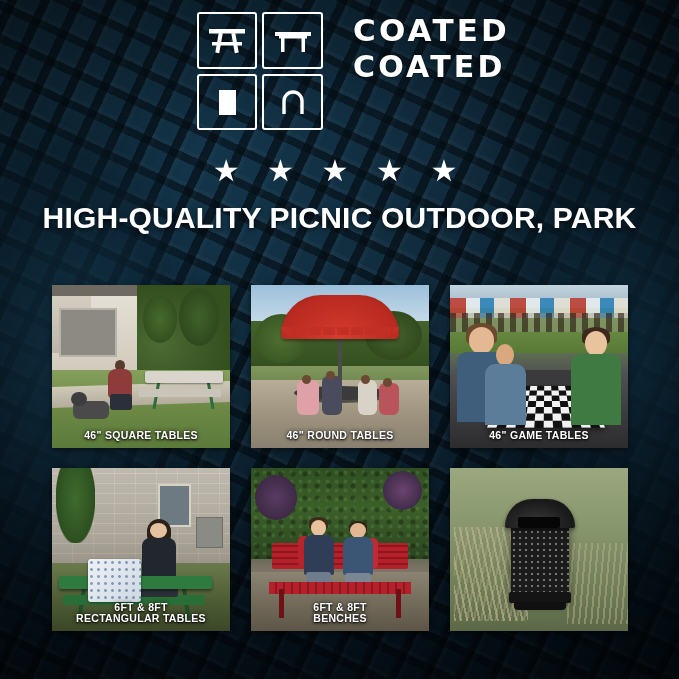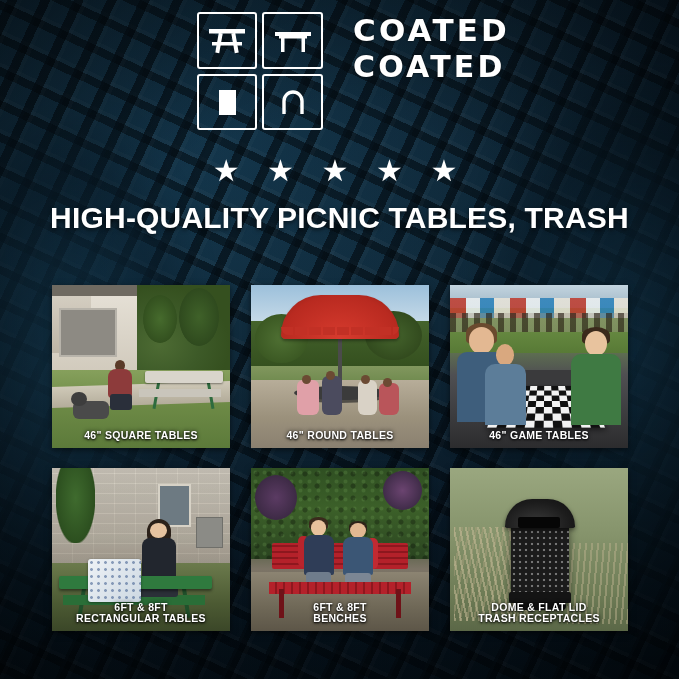--- a/index.html
+++ b/index.html
@@ -363,21 +363,21 @@
 
       <div class="logo-words">
         <div class="logo-word w1">COATED</div>
         <div class="logo-word w2">COATED</div>
       </div>
     </div>
 
     <div class="stars">★ ★ ★ ★ ★</div>
 
     <div class="headline">
-      <div>HIGH-QUALITY PICNIC TABLES, TRASH</div>
+      <div>HIGH-QUALITY PICNIC OUTDOOR, PARK</div>
     </div>
 
     <div class="grid">
 
       <div class="card">
         <div class="scene s1">
           <div class="trees"></div>
             <div class="tree-a"></div>
             <div class="tree-b"></div>
           <div class="wall"></div>
@@ -513,19 +513,17 @@
           <div class="bg-grass"></div>
           <div class="reed-mass"></div>
             <div class="reed-mass-r"></div>
           <div class="can-body"></div>
             <div class="can-mesh"></div>
           <div class="can-band"></div>
             <div class="can-base"></div>
           <div class="dome"></div>
             <div class="dome-slot"></div>
         </div>
-        <div class="card-caption" style="white-space:pre-line">DOME &amp; FLAT LID
-TRASH RECEPTACLES</div>
       </div>
 
     </div>
   </div>
 </div>
 
 </body></html>

